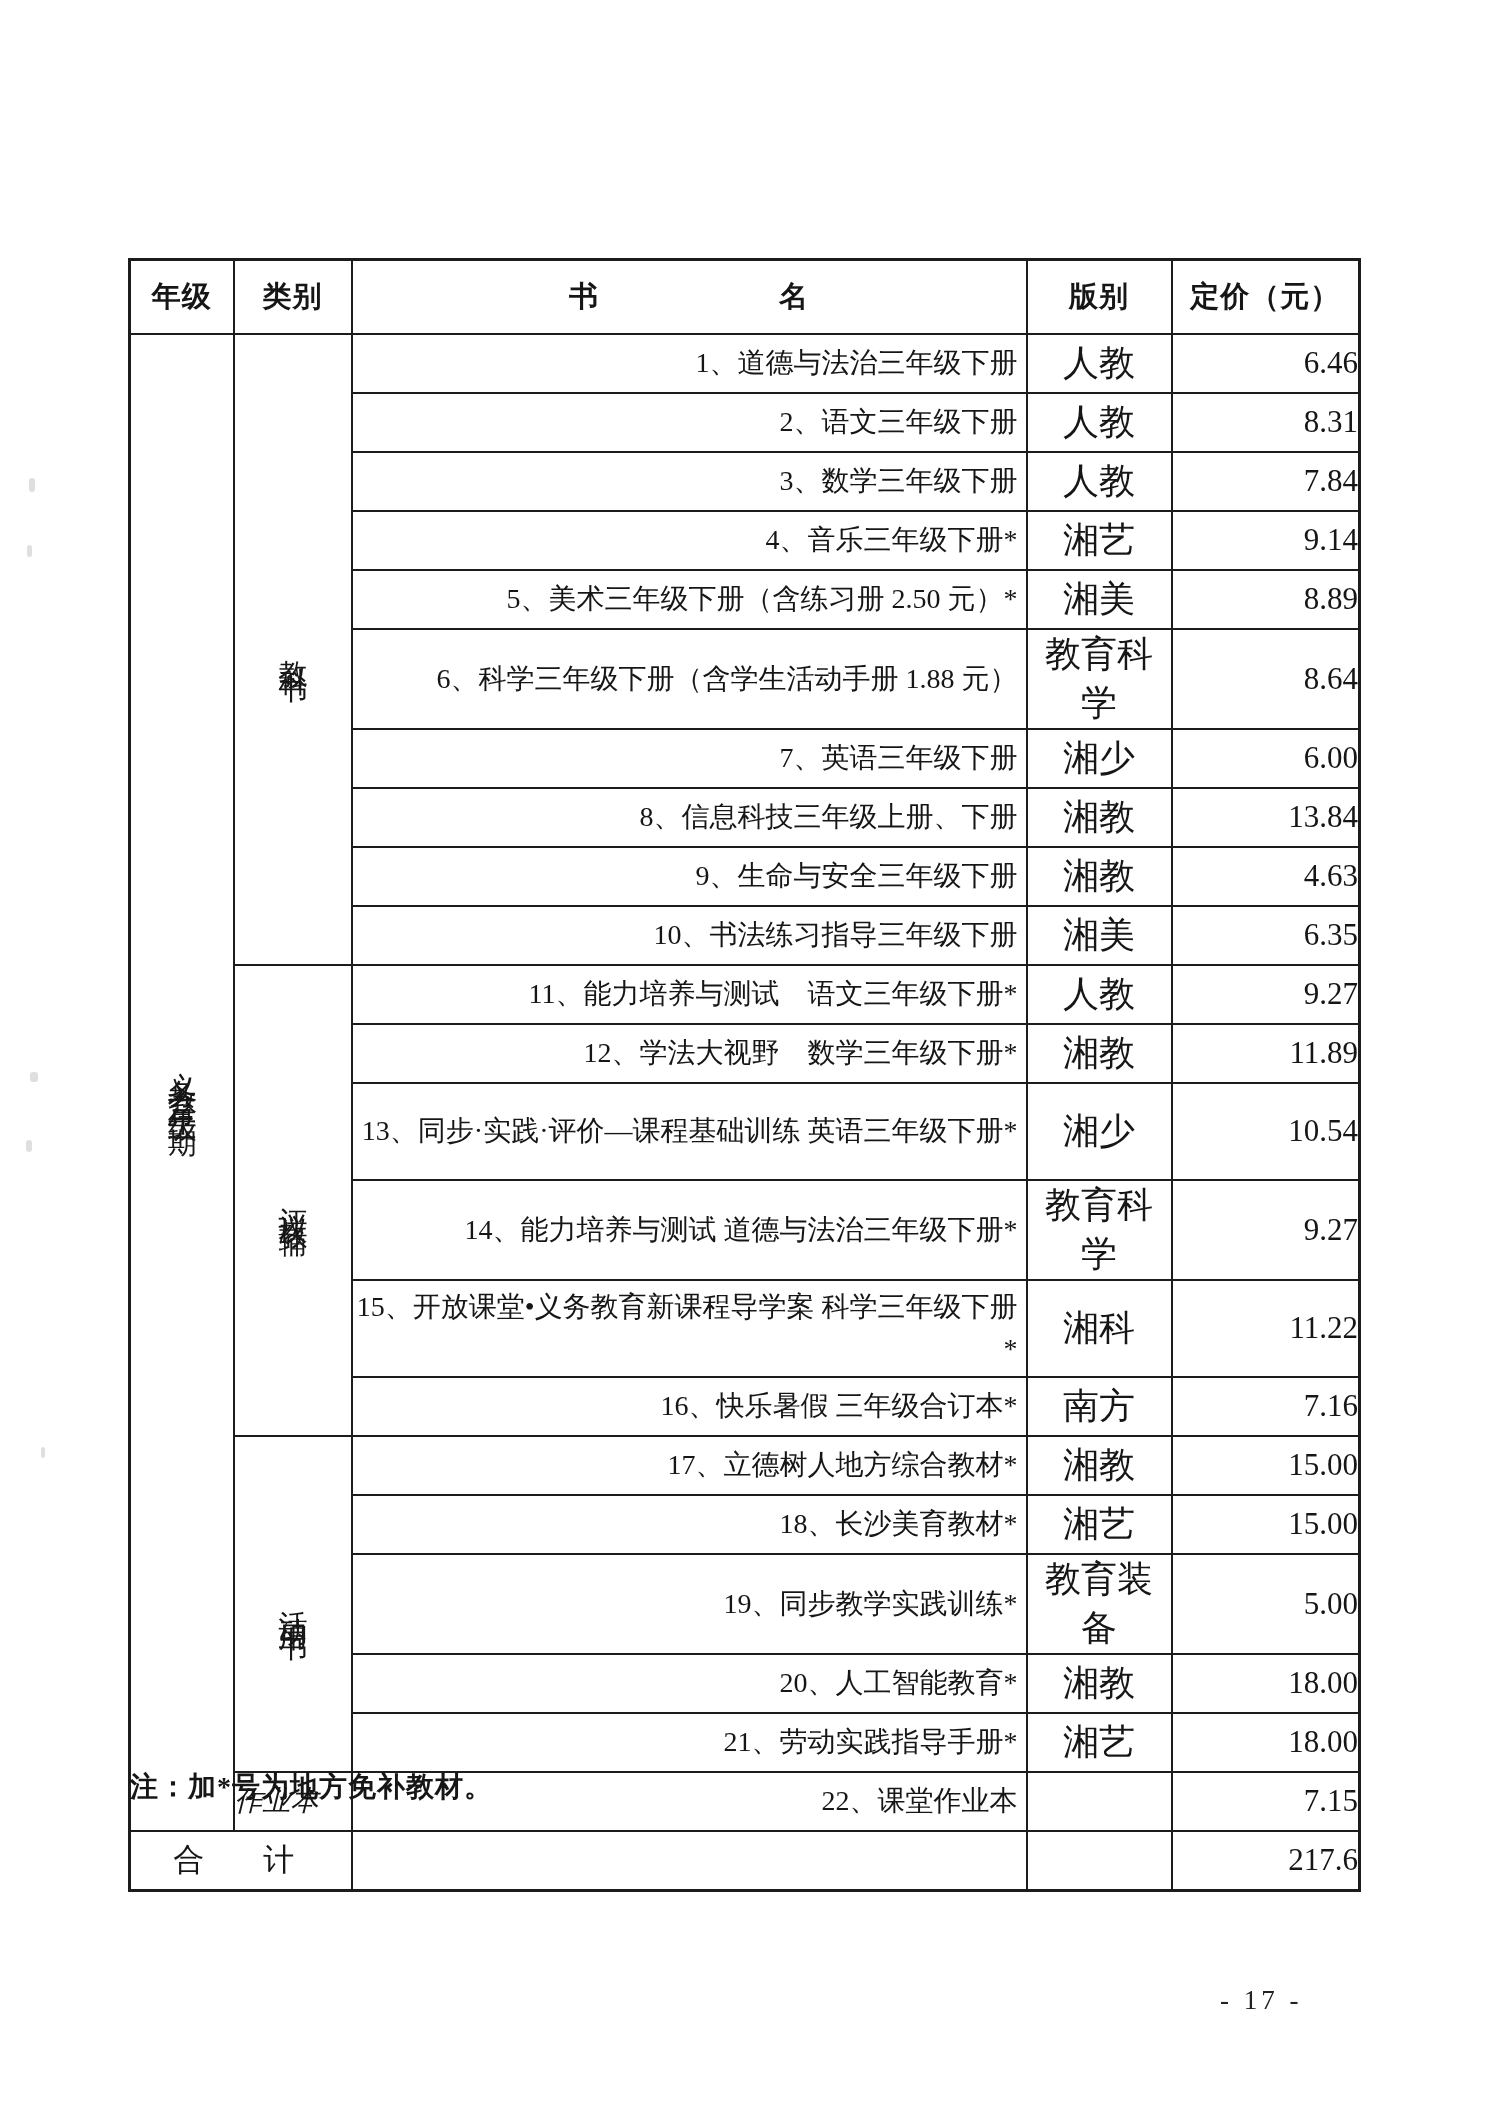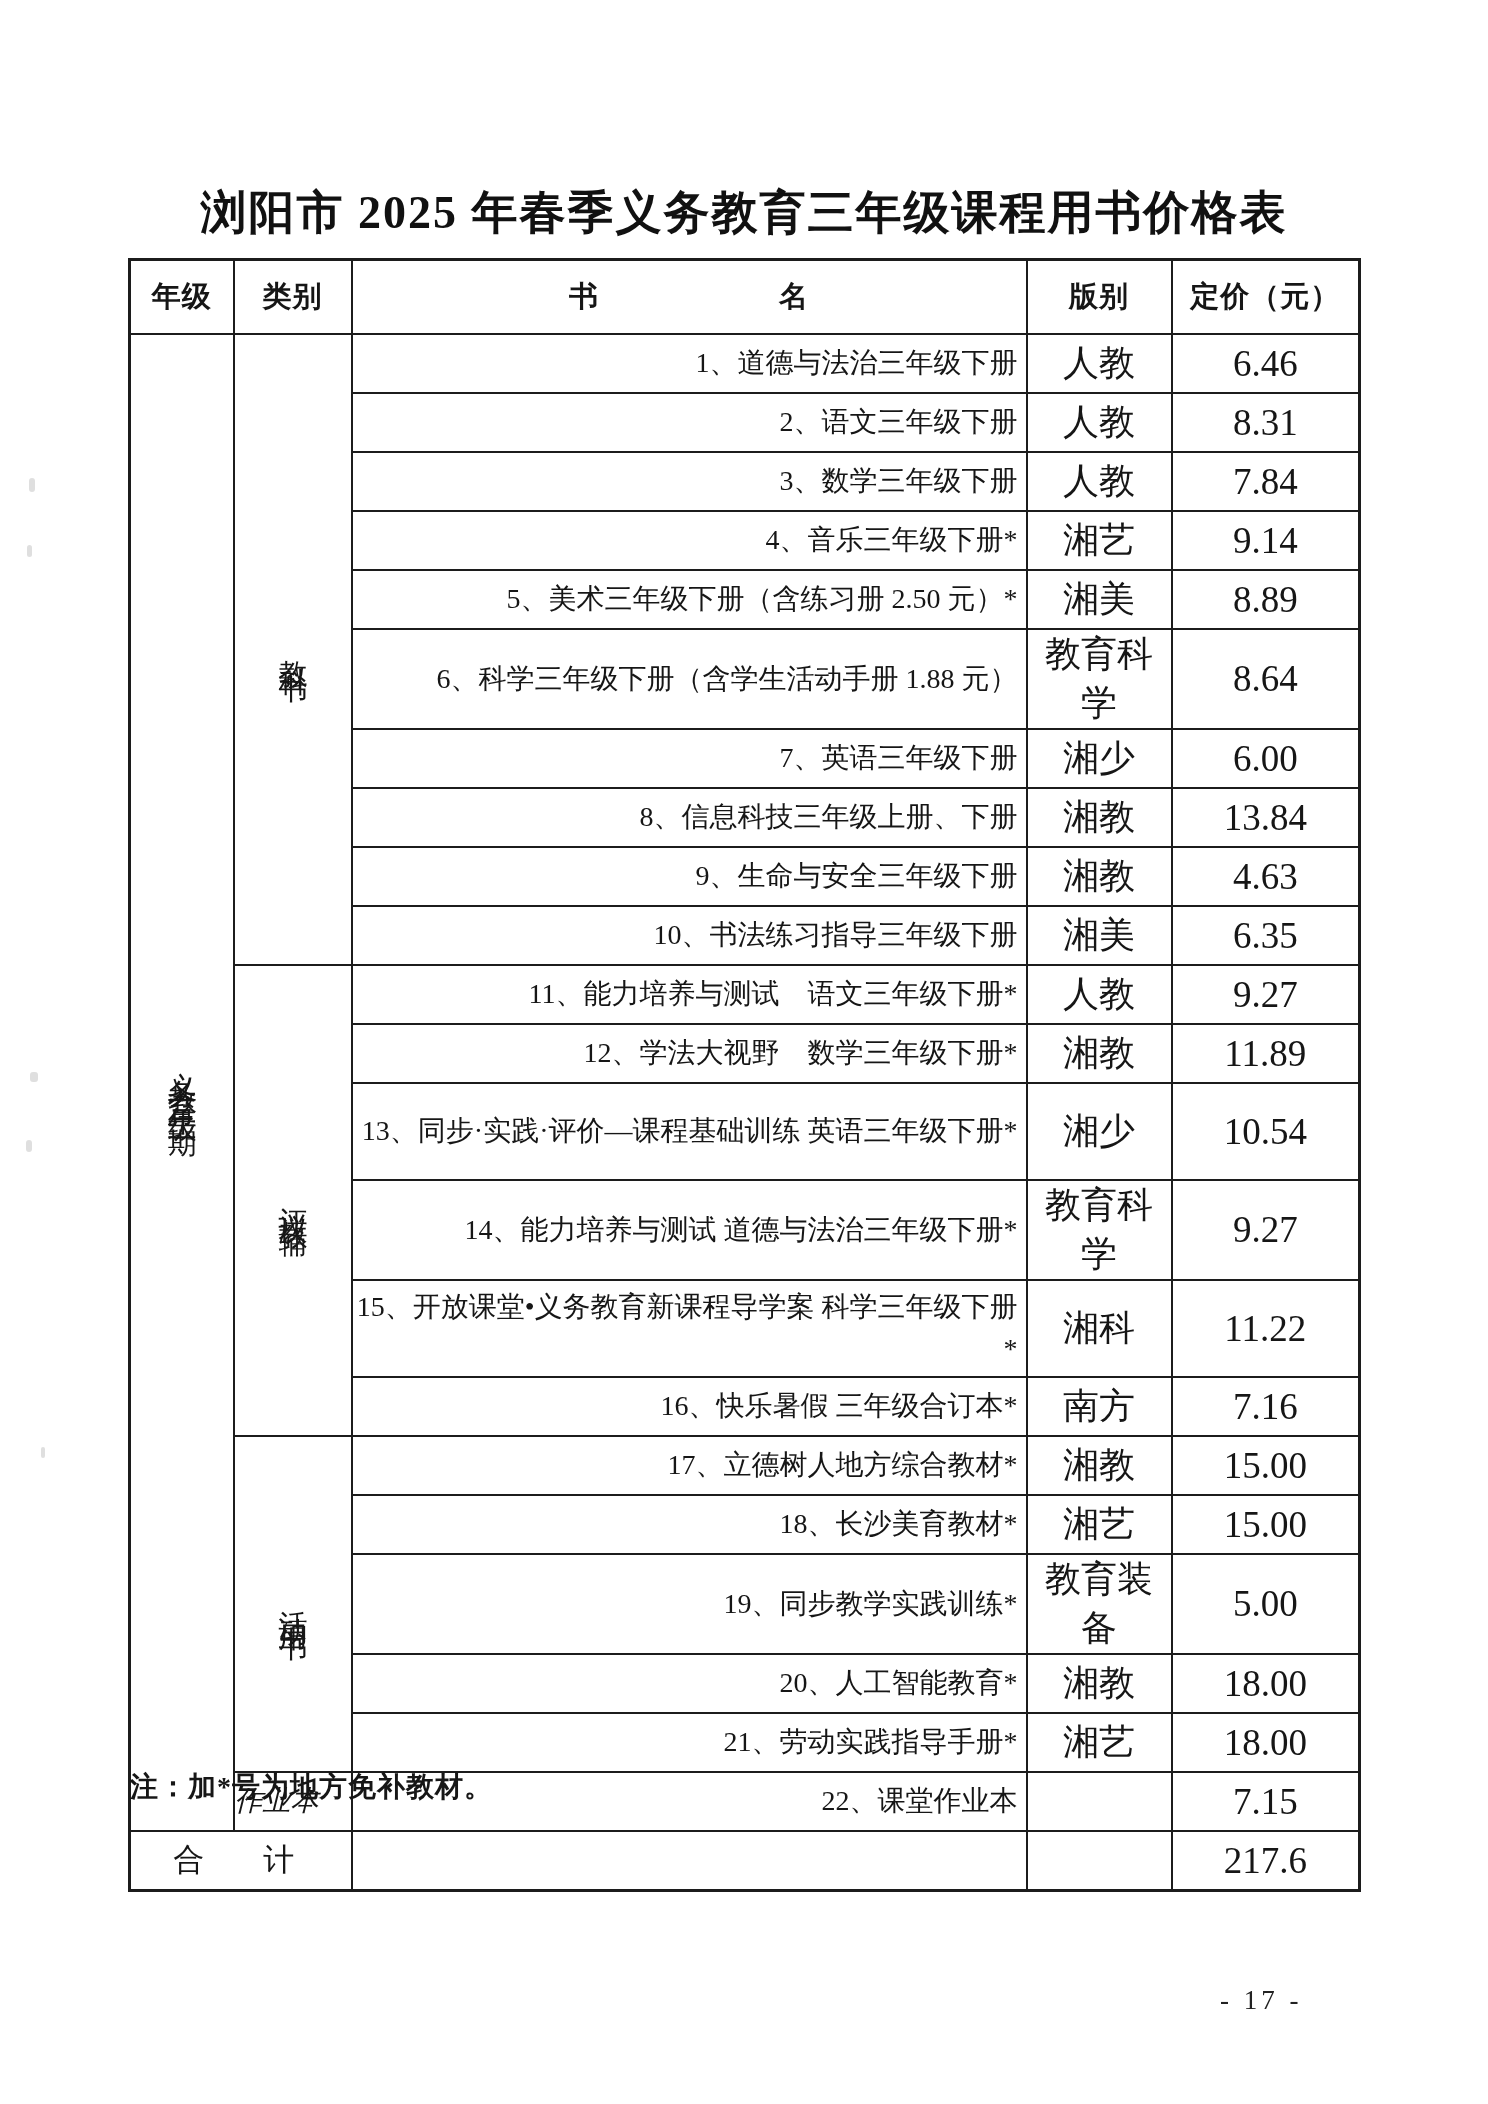--- a/index.html
+++ b/index.html
@@ -75,22 +75,22 @@
     text-align:right;
     padding-left:4px;
     padding-right:8px;
     line-height:1.5;
   }
   .pub-cell{
     font-size:36px;
     text-align:center;
   }
   .price-cell{
-    font-size:37px;
-    text-align:center;
+    font-size:31px;
+    text-align:right;
     font-family:"Liberation Serif","DejaVu Serif",serif;
   }
   .total-label{
     text-align:center;
     font-size:31px;
     letter-spacing:14px;
     font-weight:500;
   }
   .doc-note{
     position:absolute;
@@ -117,21 +117,20 @@
   .art2{left:27px;top:545px;width:5px;height:12px;}
   .art3{left:30px;top:1072px;width:8px;height:10px;}
   .art4{left:26px;top:1140px;width:6px;height:12px;}
   .art5{left:41px;top:1447px;width:4px;height:11px;}
 </style>
 </head>
 <body>
 
 <div class="page">
 
-  <div class="doc-title">浏阳市 2025 年春季义务教育三年级课程用书价格表</div>
 
   <table class="price-table">
     <colgroup>
       <col style="width:104px">
       <col style="width:118px">
       <col style="width:675px">
       <col style="width:145px">
       <col style="width:188px">
     </colgroup>
     <thead>

